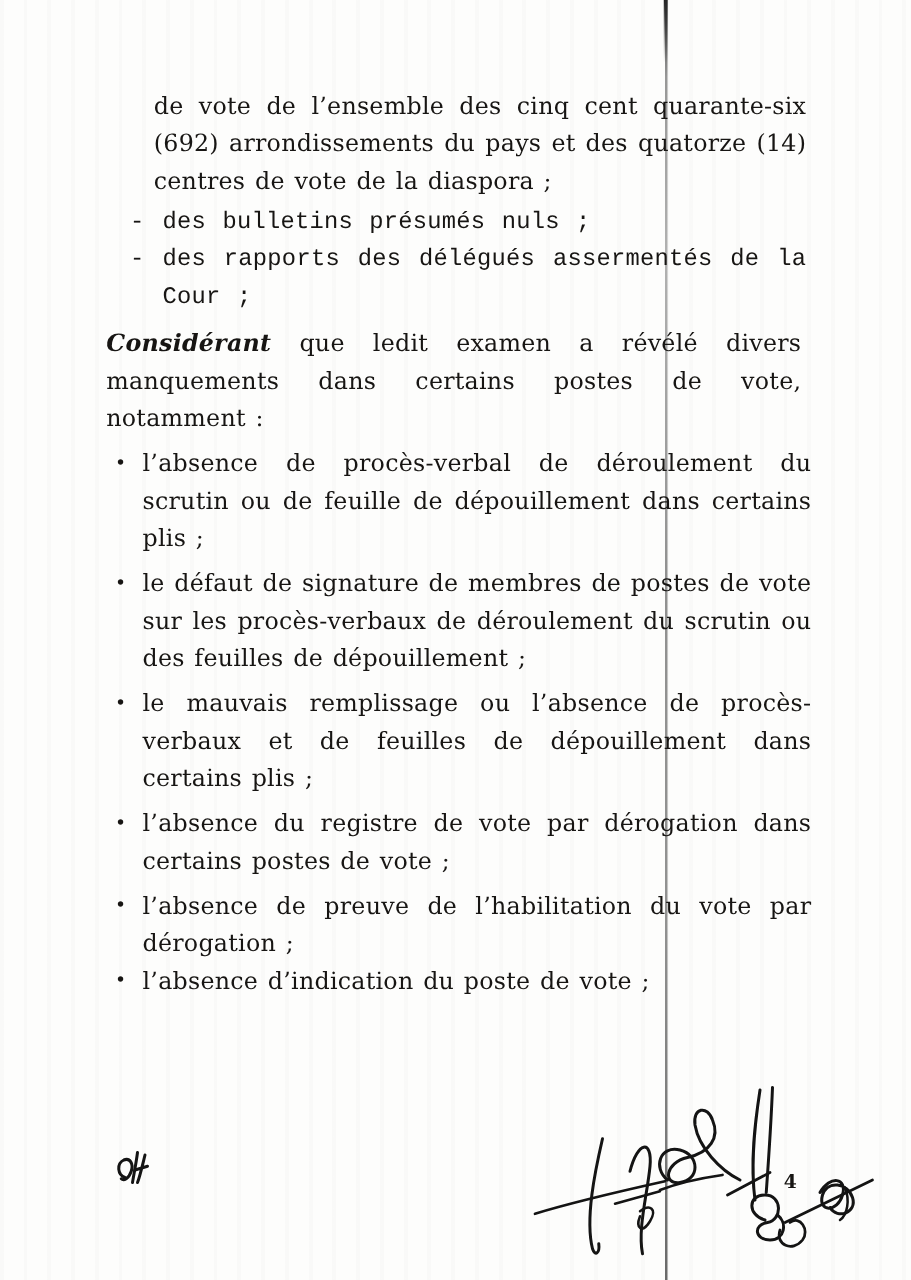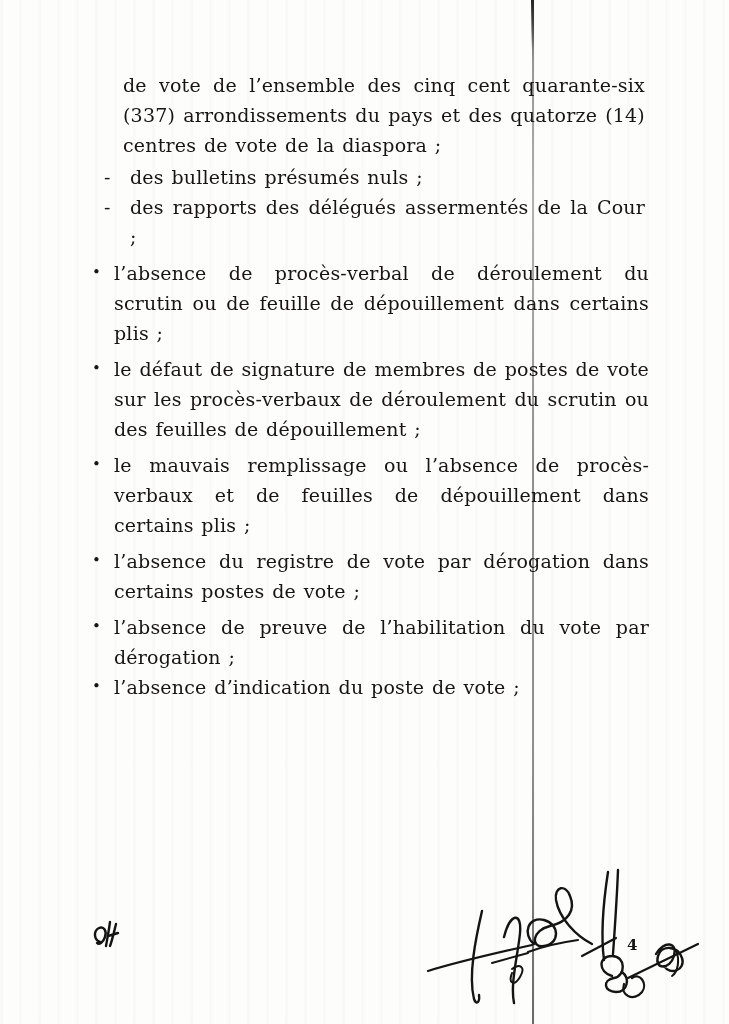--- a/index.html
+++ b/index.html
@@ -10,21 +10,21 @@
     background-image:repeating-linear-gradient(90deg,
       rgba(0,0,0,0.016) 0px, rgba(0,0,0,0.016) 3px,
       rgba(0,0,0,0) 3px, rgba(0,0,0,0) 19px);
     font-family:"DejaVu Serif","Liberation Serif",serif;
     color:#171513;
     overflow:hidden;
   }
   .content{position:absolute;top:70px;left:0;right:0;font-size:19px;line-height:30px;letter-spacing:.2px;word-spacing:1.5px;}
   .intro-block{margin:0 84px 2px 123px;text-align:justify;}
   .dash-list{margin:0;}
-  .dash-item{position:relative;margin:0 84px 0 130px;text-align:justify;}
+  .dash-item{position:relative;margin:0 84px 0 130px;text-align:justify;font-family:Liberation Mono, monospace;}
   .dash-item::before{content:"-";position:absolute;left:-26px;top:0;}
   .considerant{margin:8px 88px 0 85px;text-align:justify;}
   .kw{font-weight:bold;font-style:italic;}
   .findings{margin-top:6px;}
   .finding{position:relative;margin:0 80px 6px 114px;text-align:justify;}
   .finding::before{content:"•";position:absolute;left:-22px;top:-1px;font-size:15px;}
   .finding.tight{margin-bottom:0;}
   .fold-line{
     position:absolute;left:532px;top:0;bottom:0;width:2px;
     background:linear-gradient(180deg,
@@ -41,27 +41,28 @@
 </head>
 <body>
 
 <div class="page">
 
   <div class="fold-cap"></div>
   <div class="fold-line"></div>
 
   <div class="content">
 
-    <p class="intro-block">de vote de l’ensemble des cinq cent quarante-six (337) arrondissements du pays et des quatorze (14) centres de vote de la diaspora ;</p>
+    <p class="intro-block">de vote de l’ensemble des cinq cent quarante-six (692) arrondissements du pays et des quatorze (14) centres de vote de la diaspora ;</p>
 
     <div class="dash-list">
       <div class="dash-item">des bulletins présumés nuls ;</div>
       <div class="dash-item">des rapports des délégués assermentés de la Cour ;</div>
     </div>
 
+    <p class="considerant"><span class="kw">Considérant</span> <span>que ledit examen a révélé divers manquements dans certains postes de vote, notamment :</span></p>
 
     <div class="findings">
       <div class="finding">l’absence de procès-verbal de déroulement du scrutin ou de feuille de dépouillement dans certains plis ;</div>
       <div class="finding">le défaut de signature de membres de postes de vote sur les procès-verbaux de déroulement du scrutin ou des feuilles de dépouillement ;</div>
       <div class="finding">le mauvais remplissage ou l’absence de procès-verbaux et de feuilles de dépouillement dans certains plis ;</div>
       <div class="finding">l’absence du registre de vote par dérogation dans certains postes de vote ;</div>
       <div class="finding tight">l’absence de preuve de l’habilitation du vote par dérogation ;</div>
       <div class="finding tight">l’absence d’indication du poste de vote ;</div>
 
     </div>

